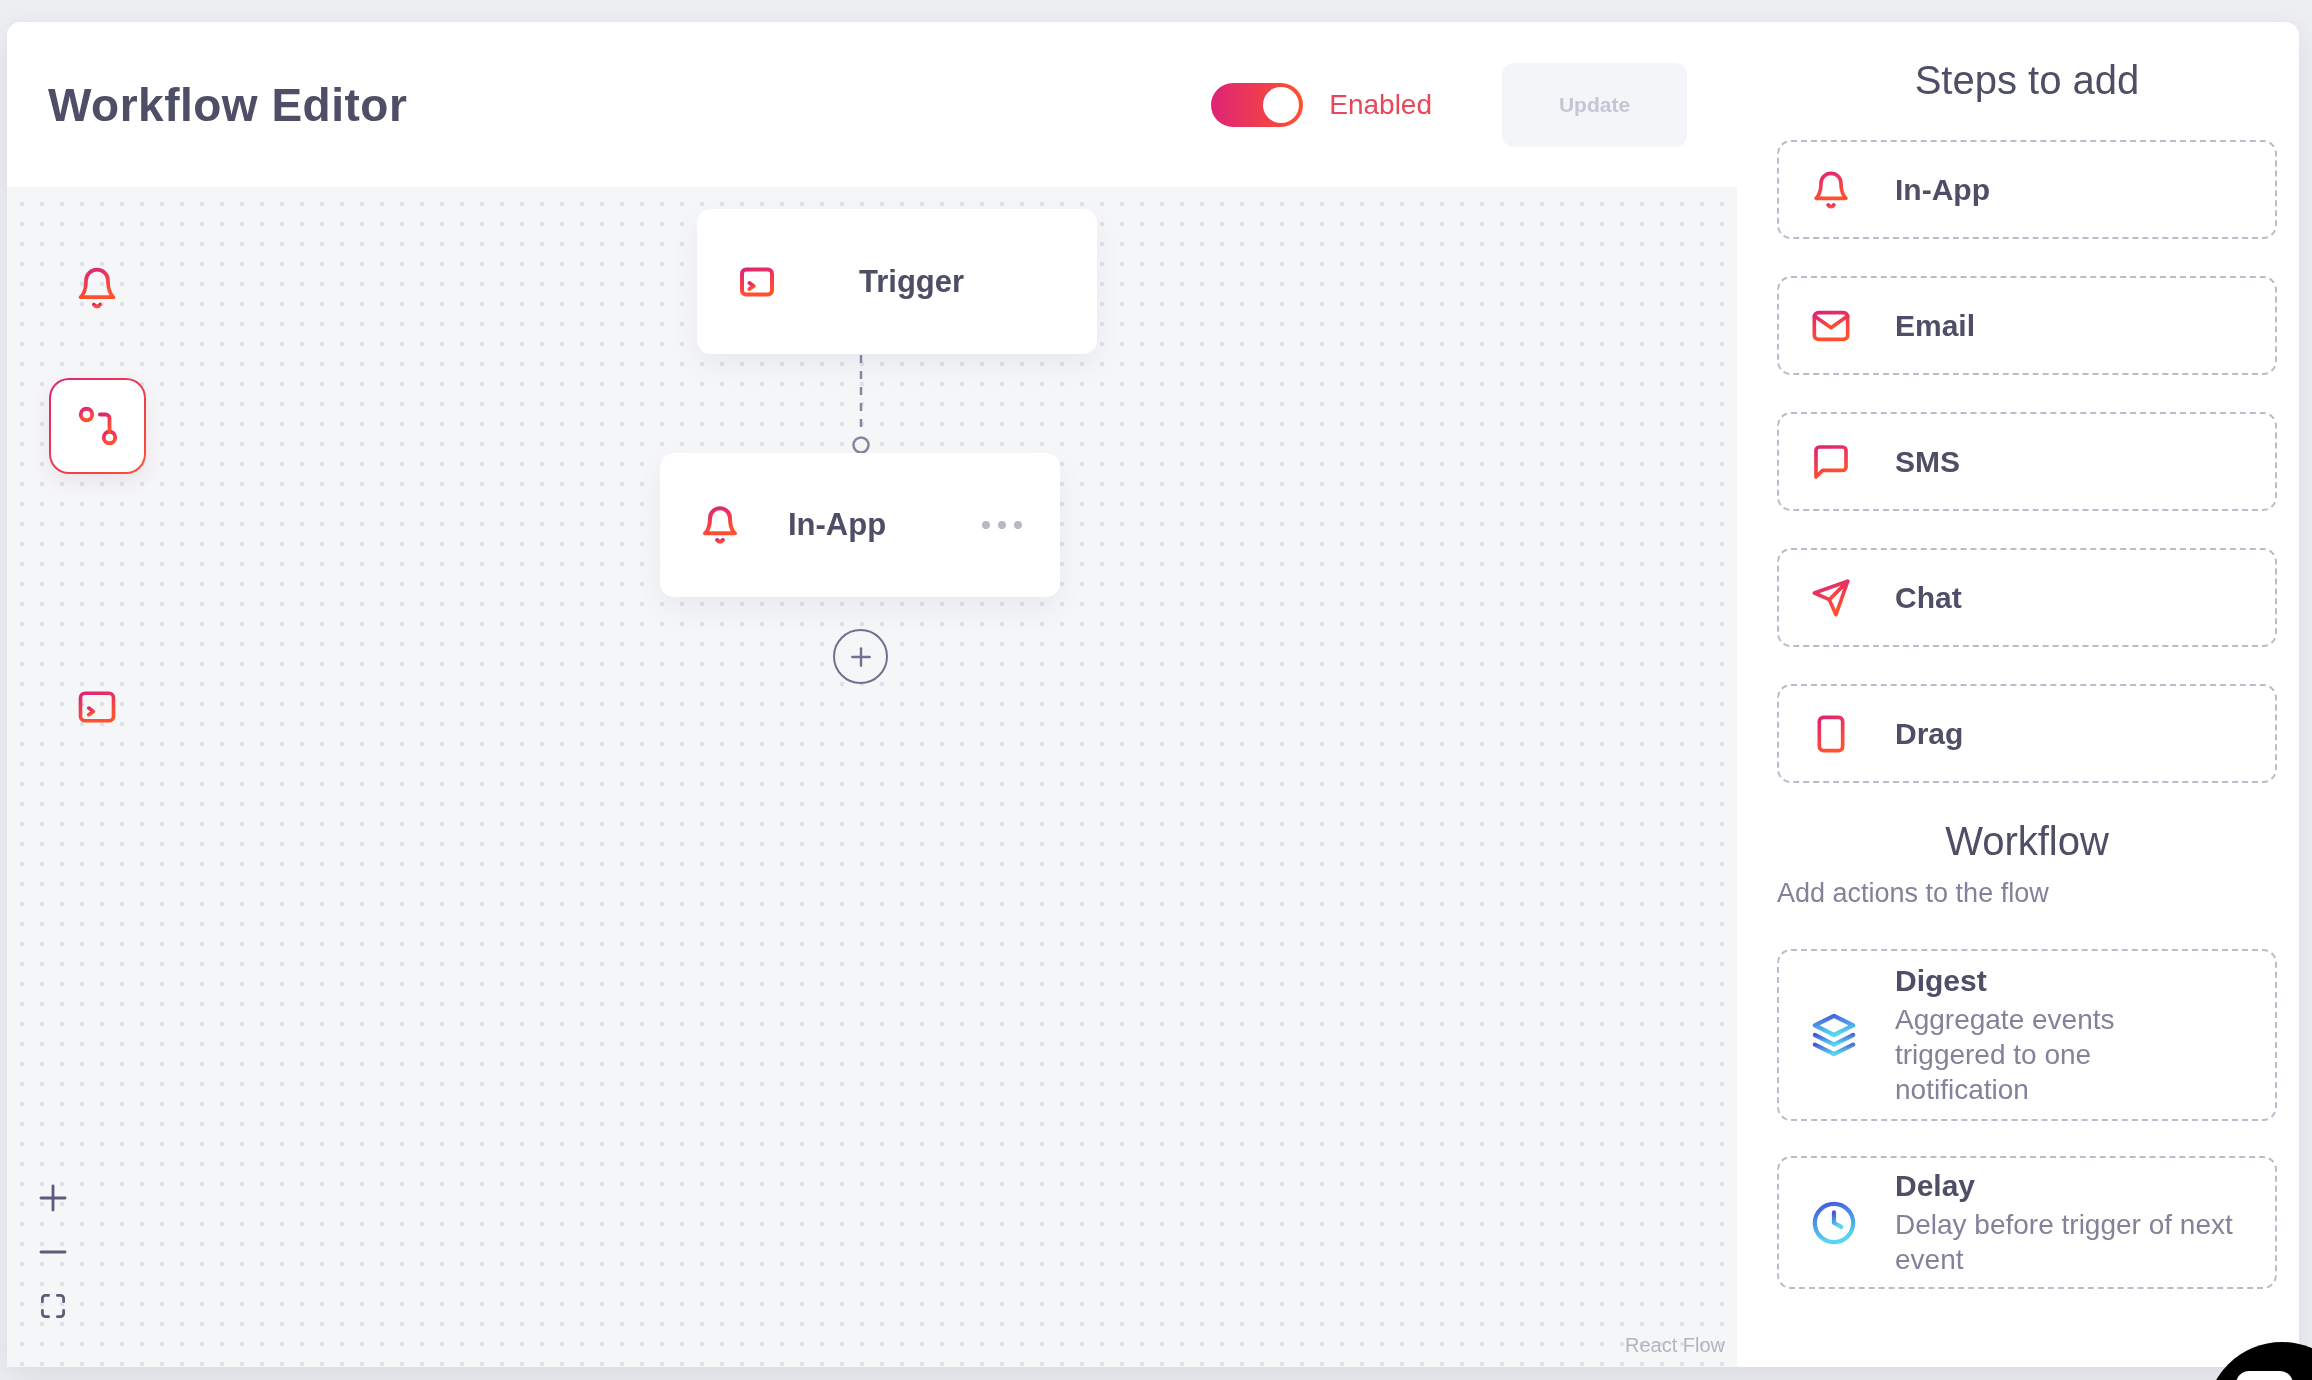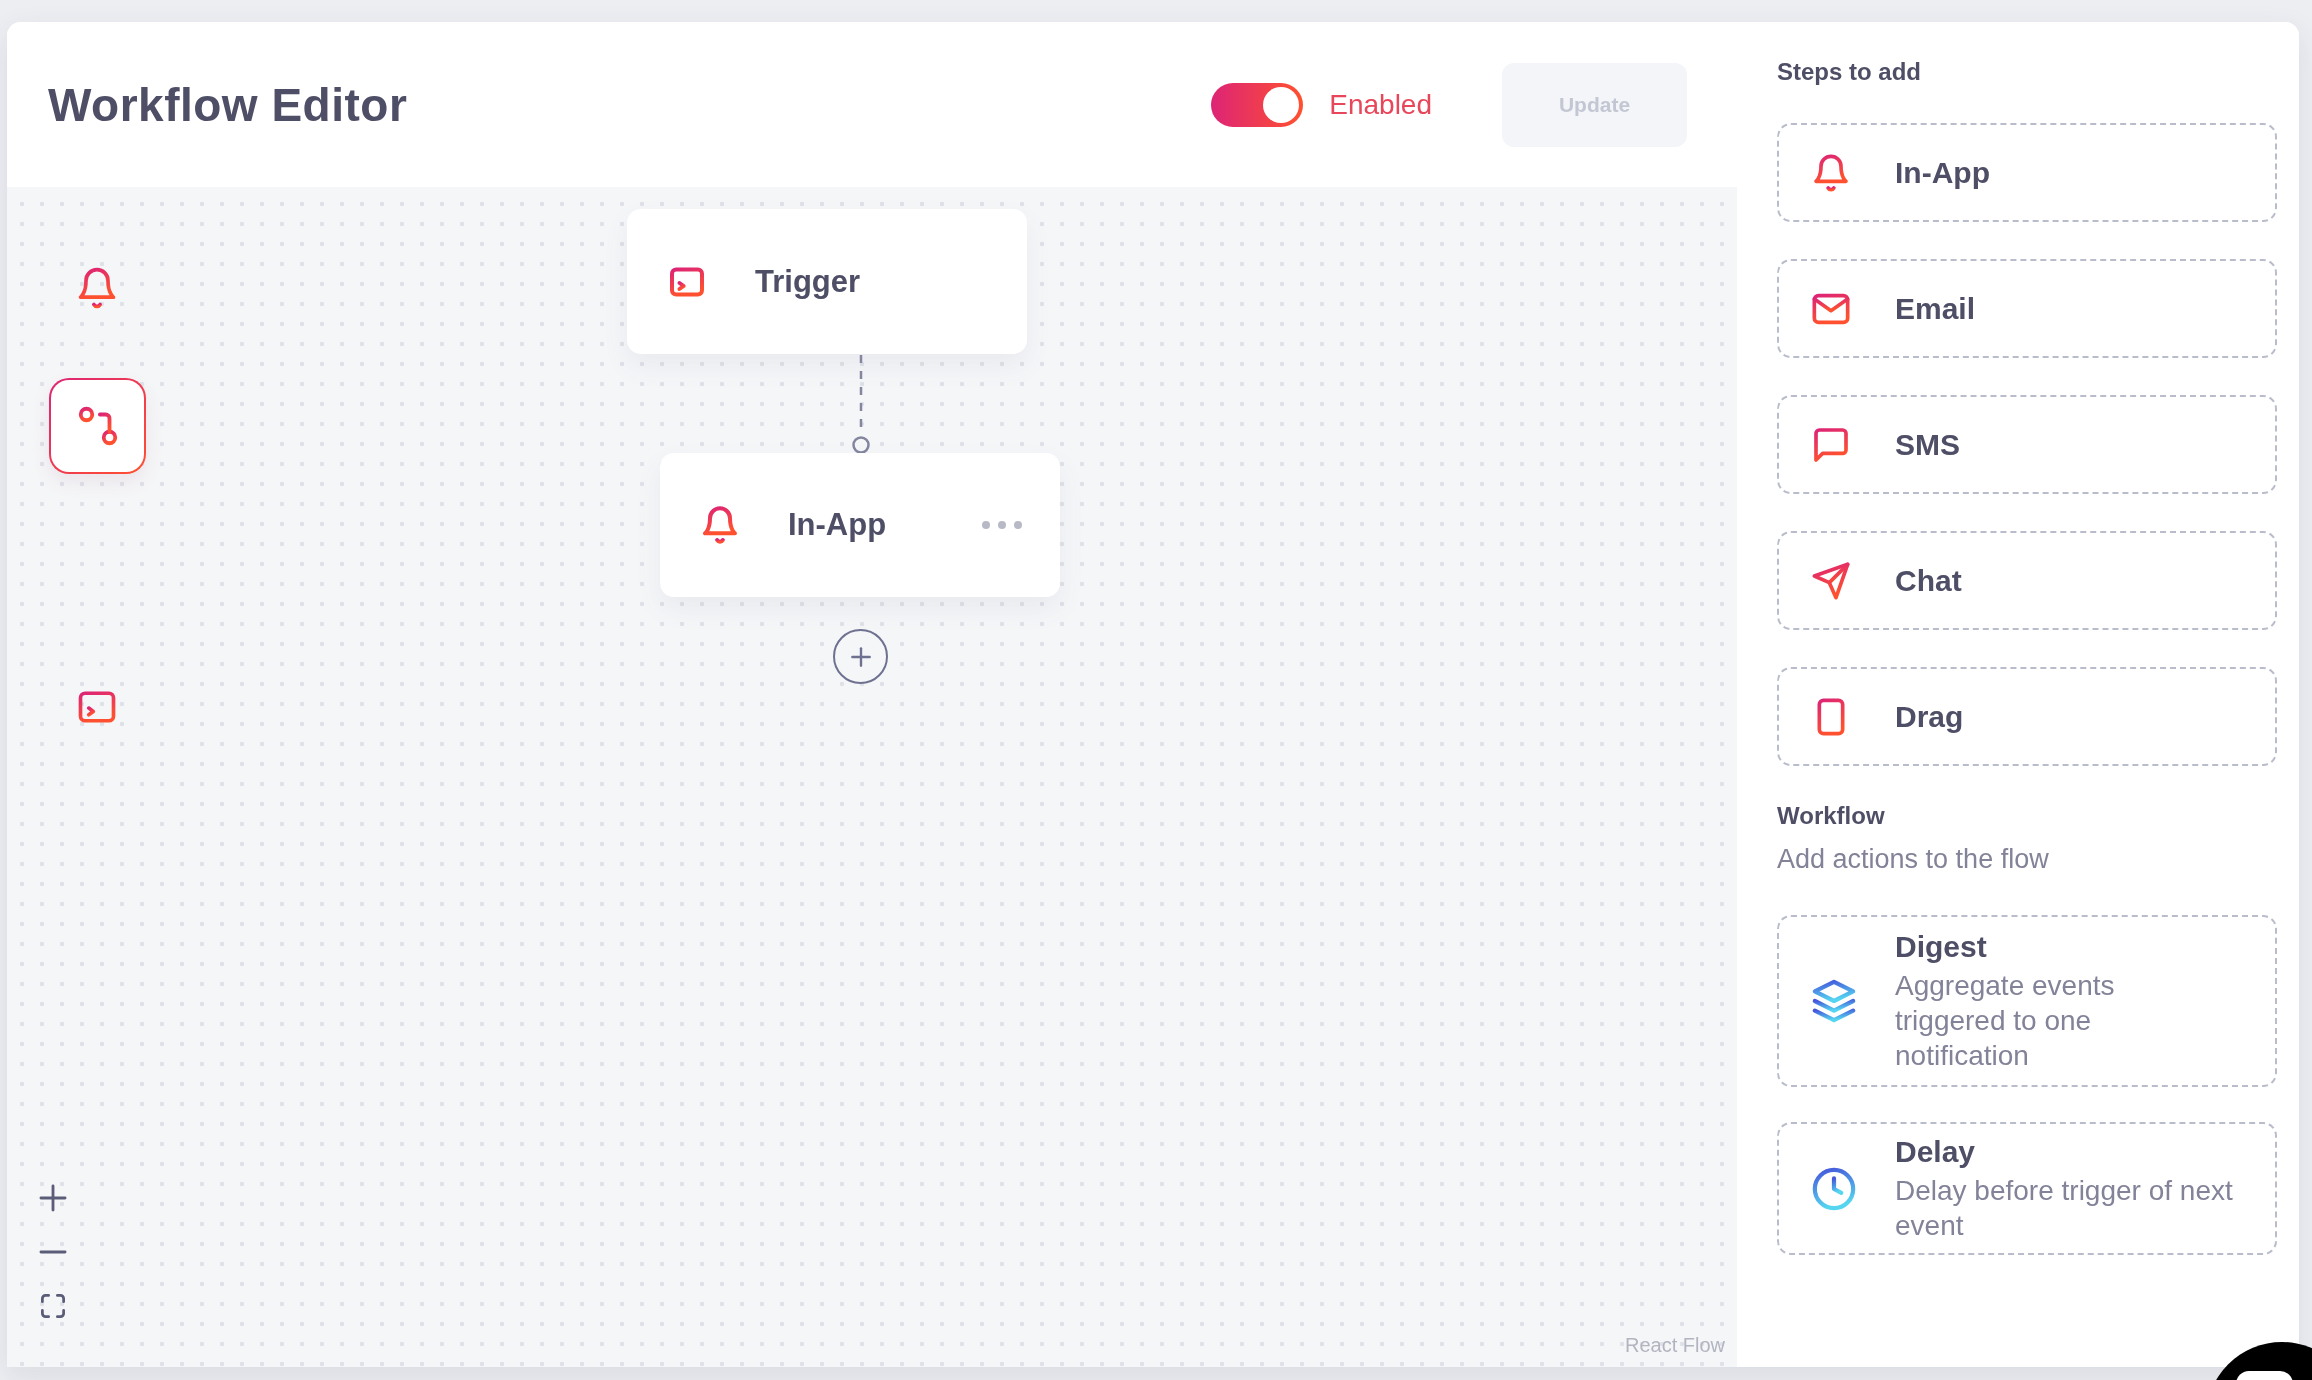--- a/index.html
+++ b/index.html
@@ -61,21 +61,21 @@
   .rail-selected .inner {
     width:100%; height:100%; border-radius:18px; background:#fff;
     display:flex; align-items:center; justify-content:center;
   }
   
   .flow-node {
     position:absolute; width:400px; height:145px; background:#fff; border-radius:14px;
     box-shadow:0 12px 26px rgba(98,102,131,0.08);
     display:flex; align-items:center; padding:0 36px 0 40px;
   }
-  .node-trigger { left:620px; top:22px; }
+  .node-trigger { left:690px; top:22px;gap:34px; }
   .node-inapp   { left:653px; top:266px; height:144px; }
   .node-icon { width:40px; height:40px; flex:none; }
   .node-label { margin-left:48px; font-size:31px; font-weight:700; color:#4e4e66; }
   .node-menu { margin-left:auto; display:flex; gap:8px; cursor:pointer; padding:6px 2px; }
   .node-menu i { width:8px; height:8px; border-radius:50%; background:#b7bac6; }
   .edge-svg { position:absolute; left:838px; top:160px; width:32px; height:120px; overflow:visible; }
   .add-step-btn {
     position:absolute; left:826px; top:442px; width:55px; height:55px; border-radius:50%;
     background:#f5f6f8; border:2.5px solid #6f7190; color:#6f7190;
     display:flex; align-items:center; justify-content:center; cursor:pointer;
@@ -84,21 +84,21 @@
   .zoom-controls { position:absolute; left:29px; top:994px; display:flex; flex-direction:column; gap:20px; }
   .zoom-btn { width:34px; height:34px; display:flex; align-items:center; justify-content:center; cursor:pointer; }
   .attribution {
     position:absolute; right:12px; bottom:10px; font-size:20px; color:#b2b4c0;
   }
   
   .sidebar {
     position:absolute; right:0; top:0; bottom:0; width:562px; background:#fff;
     padding:36px 22px 0 40px;
   }
-  .sb-title { font-size:24px; font-weight:700; color:#4e4e66; }
+  .sb-title { font-size:40px; font-weight:400; color:#4e4e66;text-align:center; }
   .sb-subtitle { margin-top:14px; font-size:27px; color:#828299; }
   .step-card {
     margin-top:37px; height:99px; border:2px dashed #b9bcca; border-radius:14px;
     display:flex; align-items:center; padding:0 20px 0 32px; background:#fff; cursor:grab;
   }
   .step-card:first-of-type { margin-top:40px; }
   .step-icon { width:40px; height:40px; flex:none; }
   .step-label { margin-left:44px; font-size:30px; font-weight:700; color:#4e4e66; }
   .actions-title { margin-top:36px; }
   .action-card {

